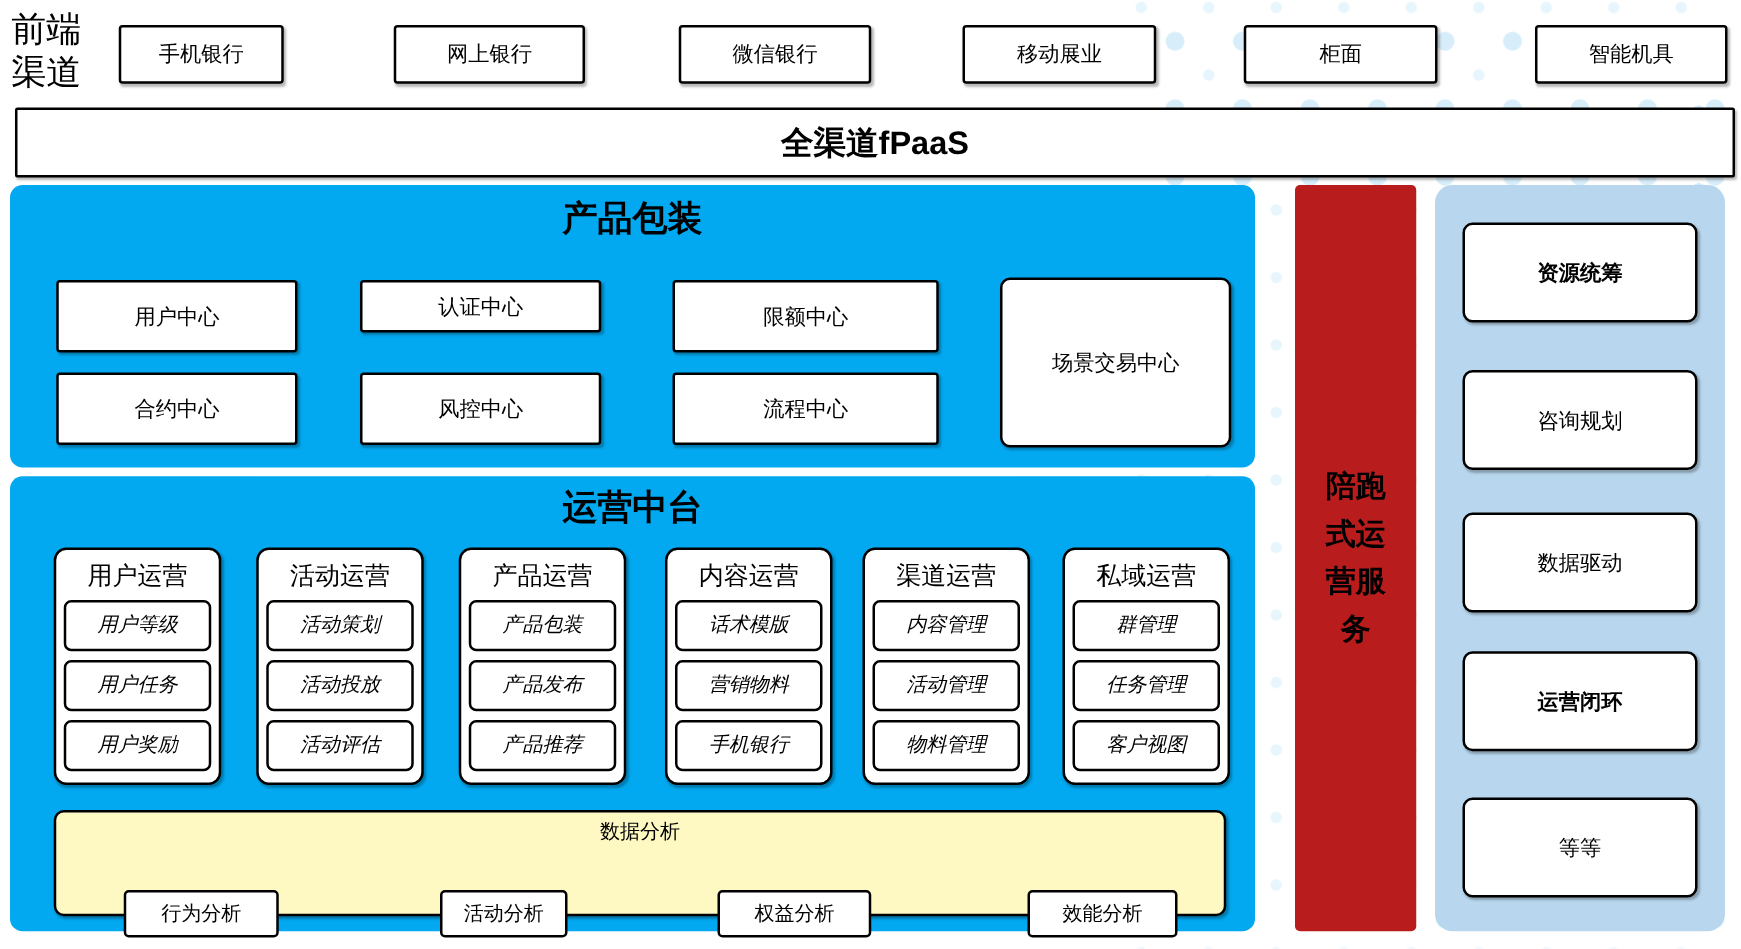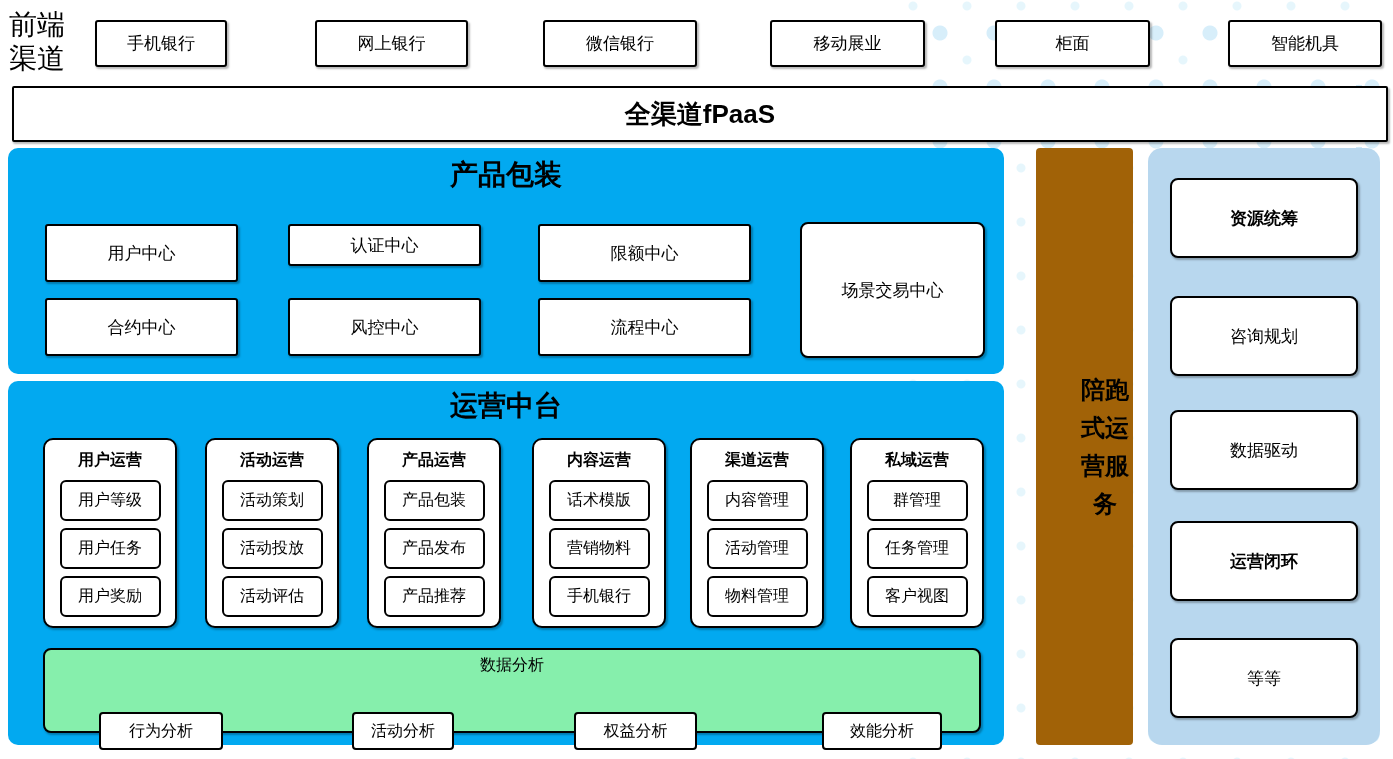--- a/index.html
+++ b/index.html
@@ -49,38 +49,38 @@
   .ops   { left:8px; top:381px; width:996px; height:364px; }
 
   .tall { border-radius:8px; }
 
   
   .col {
     position:absolute; top:57px; width:134px; height:190px; background:#fff;
     border:2px solid #000; border-radius:10px; display:flex; flex-direction:column; align-items:center;
     box-shadow:1.5px 2px 2px rgba(0,0,0,0.28);
   }
-  .col-title { height:40px; display:flex; align-items:center; font-size:16px; font-weight:700; }
+  .col-title { height:40px; display:flex; align-items:center; font-size:20px; font-weight:400; }
   .col-item {
-    width:101px; height:41px; margin-bottom:7px; background:#fff; border:2px solid #000; border-radius:6px;
-    display:flex; align-items:center; justify-content:center; font-size:16px;
+    width:118px; height:41px; margin-bottom:7px; background:#fff; border:2px solid #000; border-radius:6px;
+    display:flex; align-items:center; justify-content:center; font-size:16px;font-style:italic;
   }
 
   
   .da-panel {
-    position:absolute; left:35px; top:267px; width:938px; height:85px; background:#86efac;
+    position:absolute; left:35px; top:267px; width:938px; height:85px; background:#fef9c3;
     border:2px solid #000; border-radius:8px; box-shadow:1.5px 2px 2px rgba(0,0,0,0.28);
   }
   .da-title { position:absolute; top:5px; left:0; width:100%; text-align:center; font-size:16px; }
   .da-item { top:38px; height:38px; border-radius:4px; font-size:16px; box-shadow:none;margin-top:24px; }
 
   
   .side-bar {
-    left:1036px; top:148px; width:97px; height:597px; background:#a16207; border-radius:4px;
-    display:flex; align-items:center; justify-content:flex-end;
+    left:1036px; top:148px; width:97px; height:597px; background:#b91c1c; border-radius:4px;
+    display:flex; align-items:center; justify-content:center;
   }
   .side-bar-label {
     width:56px; font-size:24px; font-weight:bold; line-height:38px; text-align:center; word-break:break-all;
   }
 
   
   .right-panel { position:absolute; left:1148px; top:148px; width:232px; height:597px; background:#b8d7ee; border-radius:14px; }
   .svc { left:22px; width:188px; height:80px; border-radius:8px; }
   .svc.bold { font-weight:bold; }
 </style>

